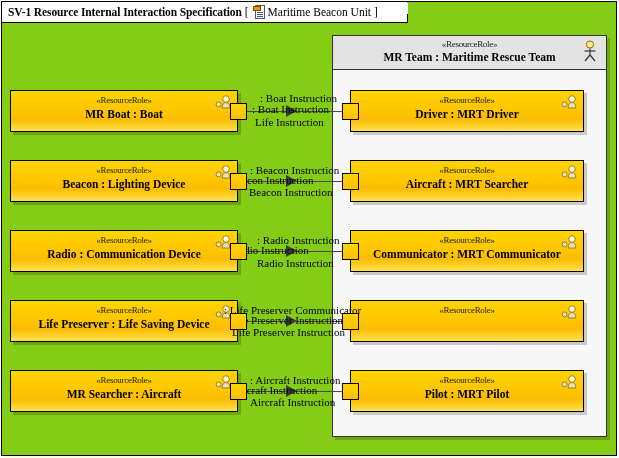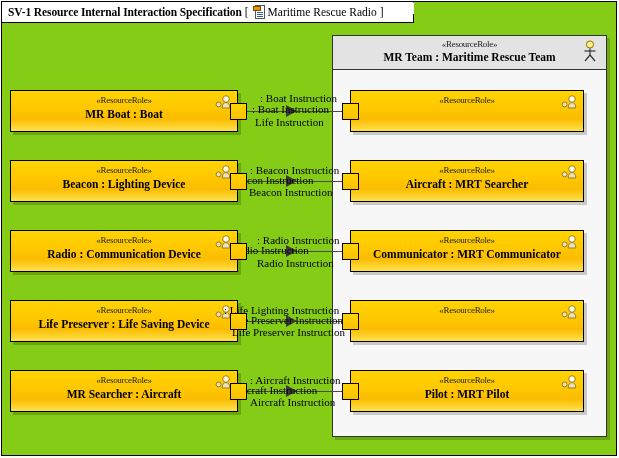--- a/index.html
+++ b/index.html
@@ -197,21 +197,21 @@
   <div id="title-tab">
     <span class="title-main">SV-1 Resource Internal Interaction Specification</span>
     <span class="title-bracket">[</span>
     <span class="doc-icon">
       <span class="pg"></span>
       <span class="hdr"></span>
       <span class="ln l1"></span>
       <span class="ln l2"></span>
       <span class="ln l3"></span>
     </span>
-    <span class="title-sub">Maritime Rescue Radio</span>
+    <span class="title-sub">Maritime Beacon Unit</span>
     <span class="title-bracket">]</span>
   </div>
 
   <div id="team-box">
     <div id="team-header">
       <div class="stereo">«ResourceRole»</div>
       <div class="name">MR Team : Maritime Rescue Team</div>
       <svg class="actor-icon" viewBox="0 0 16 22">
         <circle cx="8" cy="4.5" r="3.6" fill="#ffe98a" stroke="#8a7400" stroke-width="1"></circle>
         <line x1="8" y1="8.5" x2="8" y2="15" stroke="#333" stroke-width="1.2"></line>
@@ -267,20 +267,21 @@
     <div class="name">MR Searcher : Aircraft</div>
     <svg class="res-icon" viewBox="0 0 17 16">
       <circle cx="11" cy="4" r="3.3" fill="#fffbe0" stroke="#9c7f25" stroke-width="1"></circle>
       <path d="M7.2 13 Q7.2 7.6 11 7.6 Q14.8 7.6 14.8 13 Z" fill="#ece0b4" stroke="#9c7f25" stroke-width="1"></path>
       <circle cx="3.6" cy="9.4" r="2.5" fill="#ece0b4" stroke="#9c7f25" stroke-width="1"></circle>
     </svg>
   </div>
 
   <div class="role-box" style="left:348px; top:88px; width:234px; height:42px;">
     <div class="stereo">«ResourceRole»</div>
+    <div class="name">Driver : MRT Driver</div>
     <svg class="res-icon" viewBox="0 0 17 16">
       <circle cx="11" cy="4" r="3.3" fill="#fffbe0" stroke="#9c7f25" stroke-width="1"></circle>
       <path d="M7.2 13 Q7.2 7.6 11 7.6 Q14.8 7.6 14.8 13 Z" fill="#ece0b4" stroke="#9c7f25" stroke-width="1"></path>
       <circle cx="3.6" cy="9.4" r="2.5" fill="#ece0b4" stroke="#9c7f25" stroke-width="1"></circle>
     </svg>
   </div>
   <div class="role-box" style="left:348px; top:158px; width:234px; height:42px;">
     <div class="stereo">«ResourceRole»</div>
     <div class="name">Aircraft : MRT Searcher</div>
     <svg class="res-icon" viewBox="0 0 17 16">
@@ -341,21 +342,21 @@
   <div class="conn-label" style="left:247px; top:184px;">Beacon Instruction</div>
 
   <div class="conn-line" style="left:245px; top:249px; width:96px;"></div>
   <div class="conn-arrow" style="left:284px; top:243px;"></div>
   <div class="conn-label" style="left:255px; top:232px;">: Radio Instruction</div>
   <div class="conn-label" style="left:230px; top:242px;">Radio Instruction</div>
   <div class="conn-label" style="left:255px; top:255px;">Radio Instruction</div>
 
   <div class="conn-line" style="left:245px; top:319px; width:96px;"></div>
   <div class="conn-arrow" style="left:284px; top:313px;"></div>
-  <div class="conn-label" style="left:222px; top:302px;">: Life Lighting Instruction</div>
+  <div class="conn-label" style="left:222px; top:302px;">: Life Preserver Communicator</div>
   <div class="conn-label" style="left:228px; top:312px;">Life Preserver Instruction</div>
   <div class="conn-label" style="left:230px; top:324px;">Life Preserver Instruction</div>
 
   <div class="conn-line" style="left:245px; top:389px; width:96px;"></div>
   <div class="conn-arrow" style="left:284px; top:383px;"></div>
   <div class="conn-label" style="left:248px; top:372px;">: Aircraft Instruction</div>
   <div class="conn-label" style="left:230px; top:382px;">Aircraft Instruction</div>
   <div class="conn-label" style="left:248px; top:394px;">Aircraft Instruction</div>
 
 </div>

